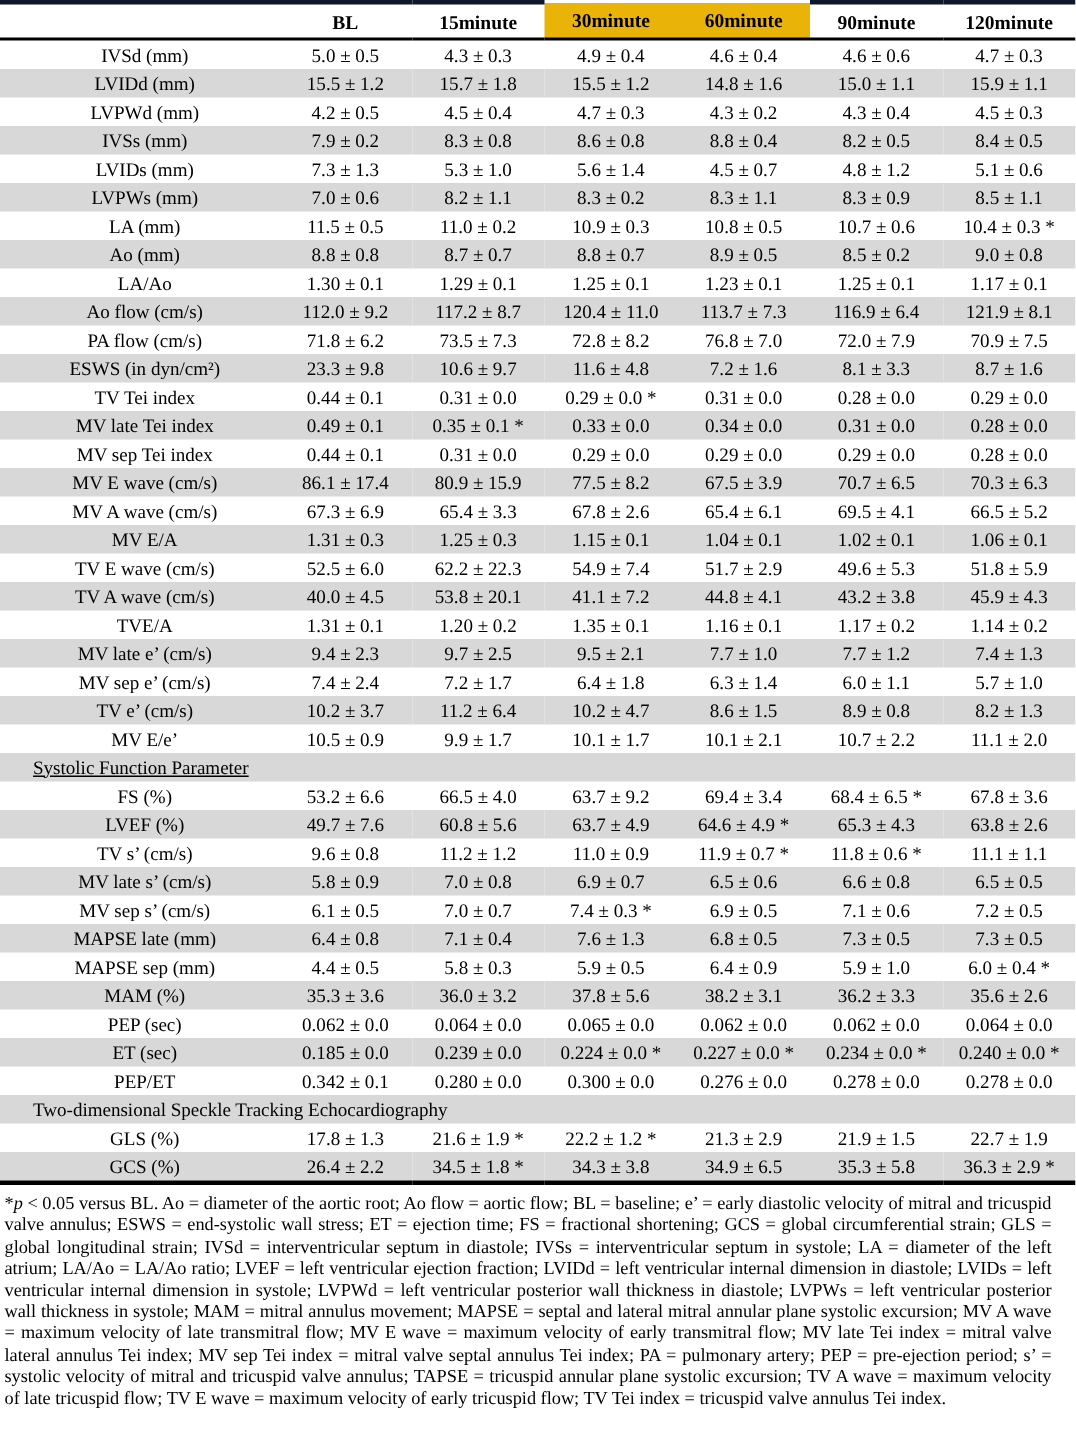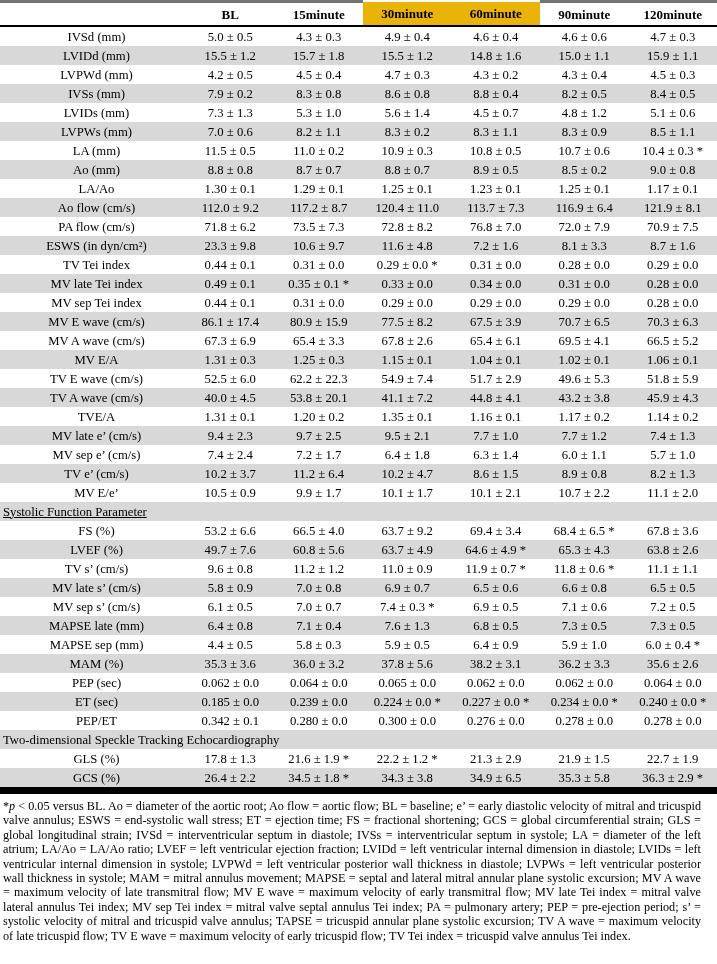--- a/index.html
+++ b/index.html
@@ -19,21 +19,21 @@
   }
   col.param-col { width: 186px; }
   col.val-col   { width: 88.5px; }
 
   thead th {
     font-weight: bold;
     font-size: 13px;
     line-height: 15px;
     padding: 4px 0 3px 0;
     text-align: center;
-    border-top: 3px solid #737373;
+    border-top: 3px solid #0f172a;
     border-bottom: 2px solid #000;
     background: #ffffff;
   }
   thead th.highlight {
     background: #eab308;
     border-top: none;
   }
 
   tbody td {
     font-size: 12.7px;
@@ -42,26 +42,26 @@
   }
   td.label-cell {
     text-align: center;
     padding-left: 7px;
   }
   td.value-cell {
     text-align: center;
   }
   td.section-cell {
     text-align: left;
-    padding-left: 3px;
+    padding-left: 22px;
   }
   td.section-cell.underline span { text-decoration: underline; }
 
   tbody tr:nth-child(even) { background: #d8d8d8; }
-  tbody tr:last-child td { border-bottom: 7px solid #000000; }
+  tbody tr:last-child td { border-bottom: 3px solid #000000; }
 
   .footnote {
     font-size: 12.2px;
     line-height: 14.4px;
     text-align: justify;
     padding: 5px 16px 0 3px;
   }
   .footnote .p-ital { font-style: italic; }
 </style>
 </head>

